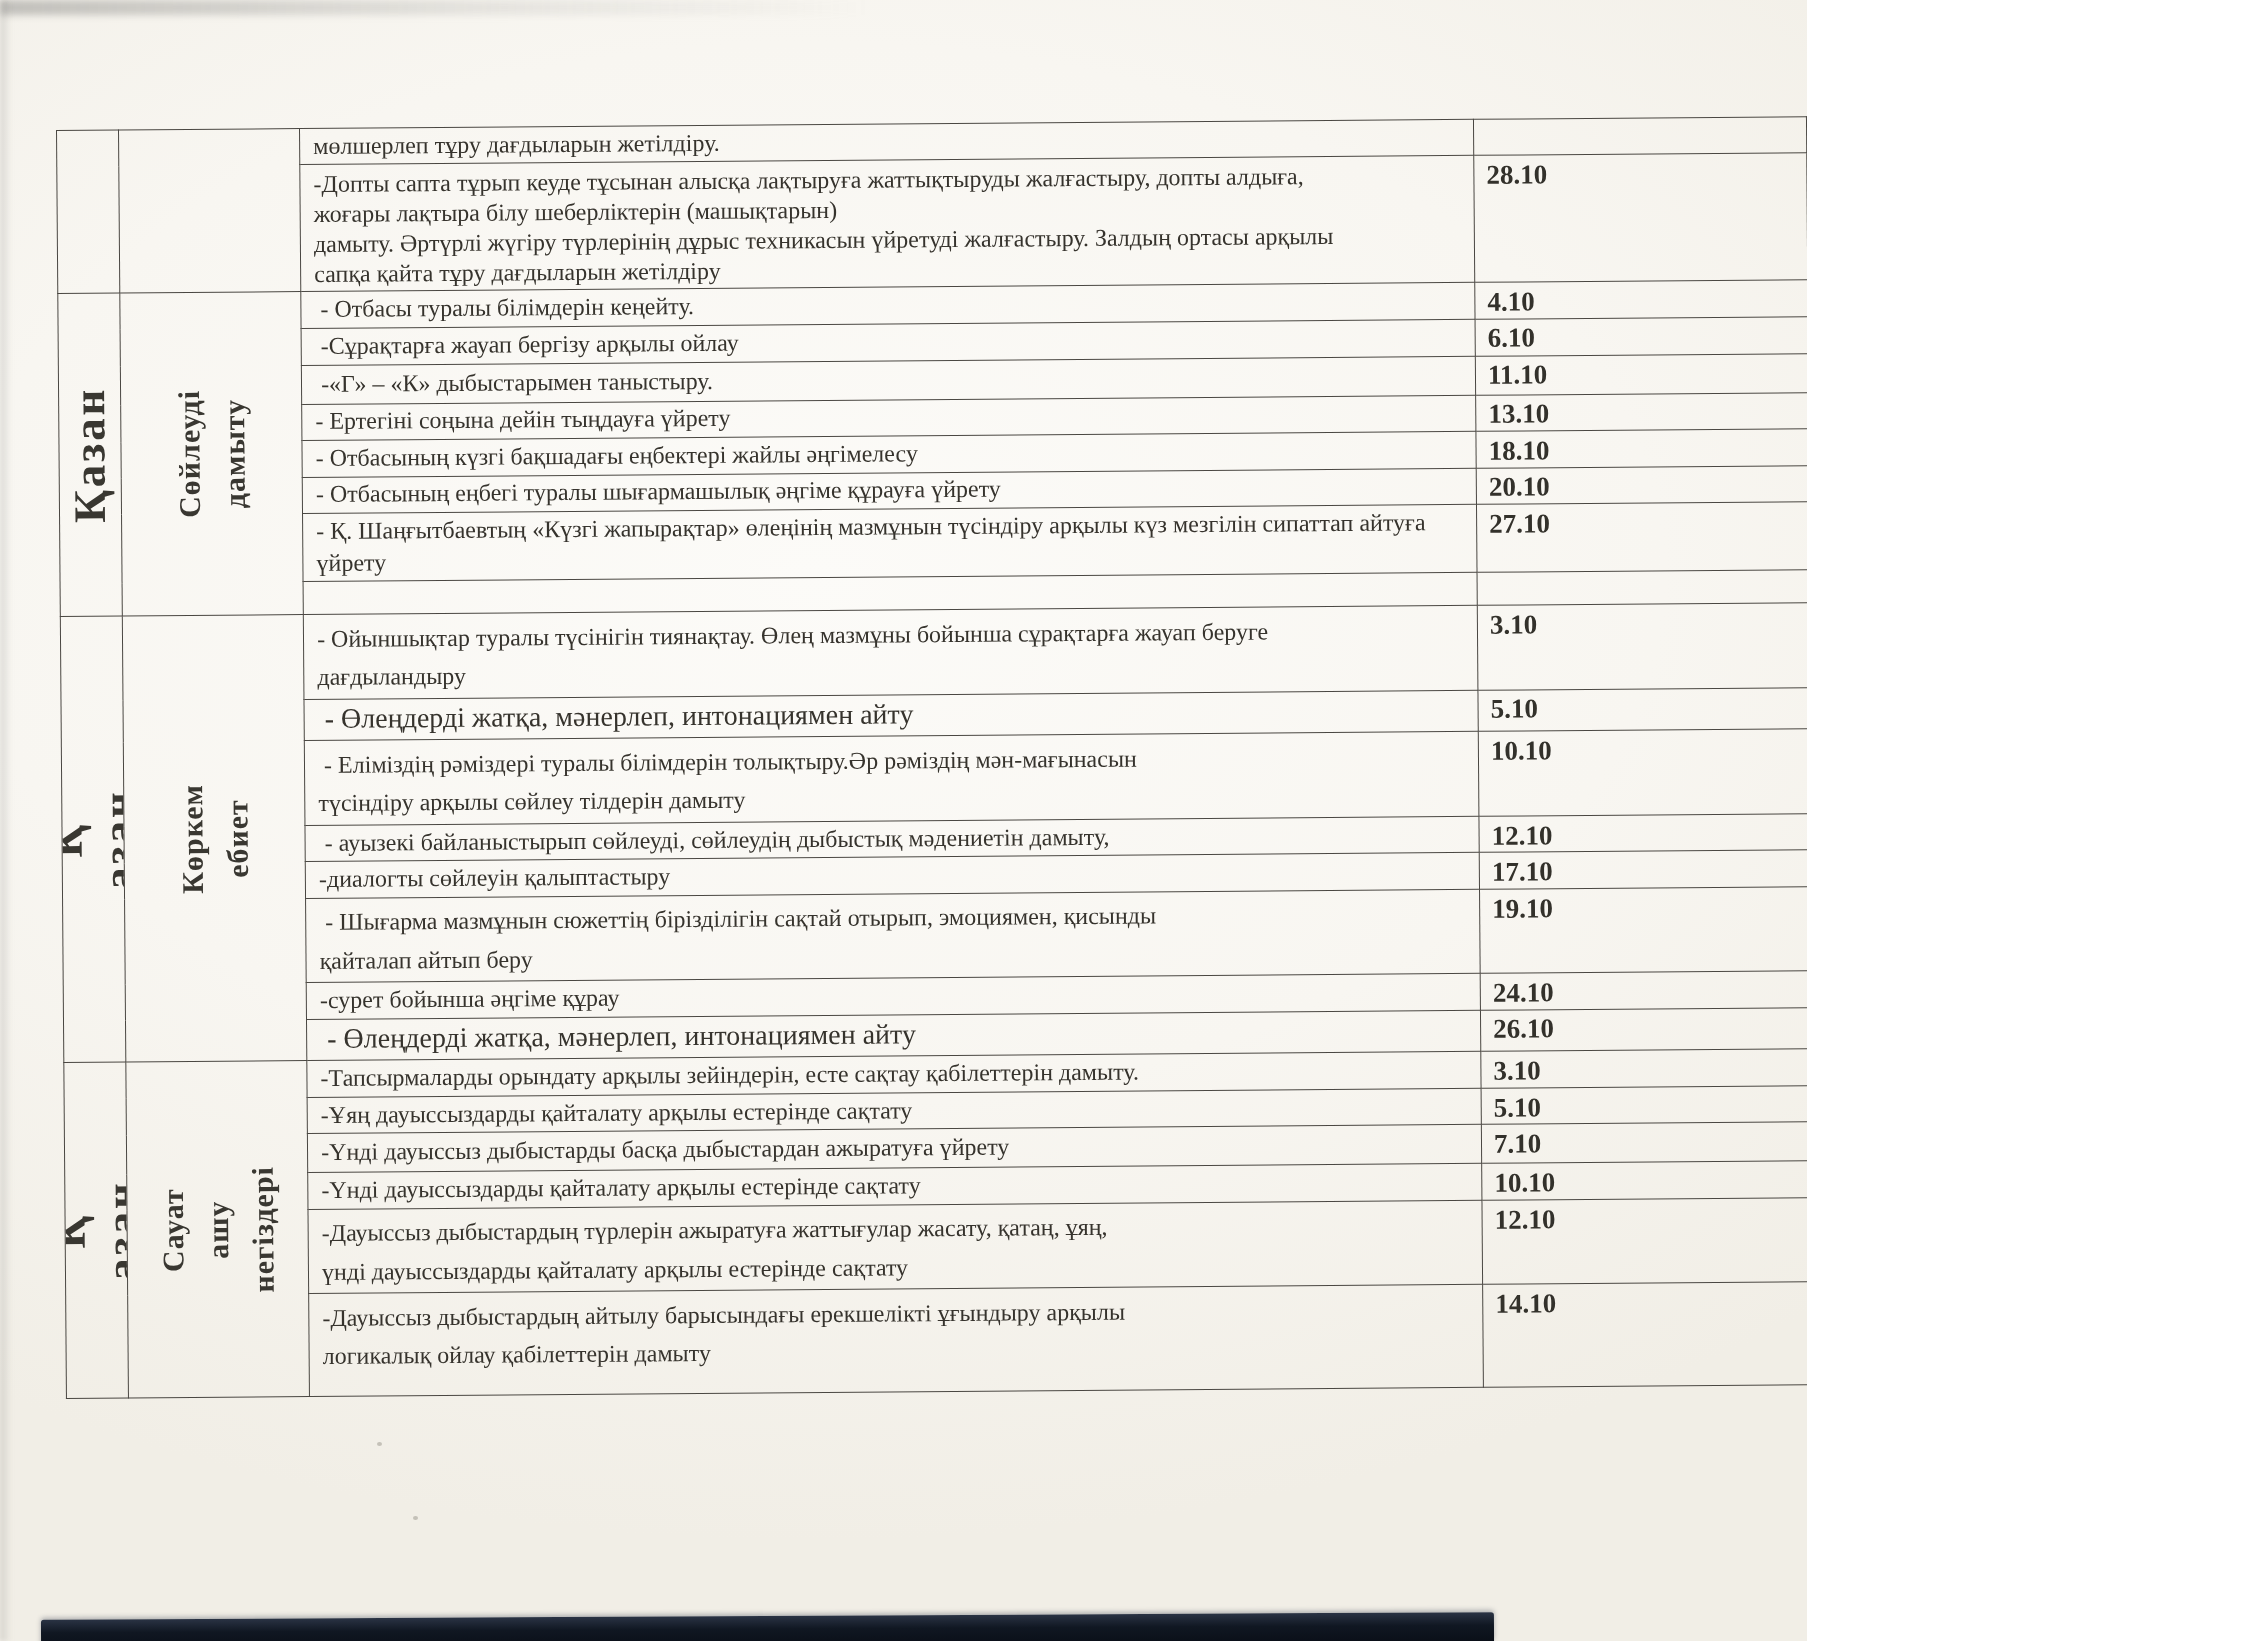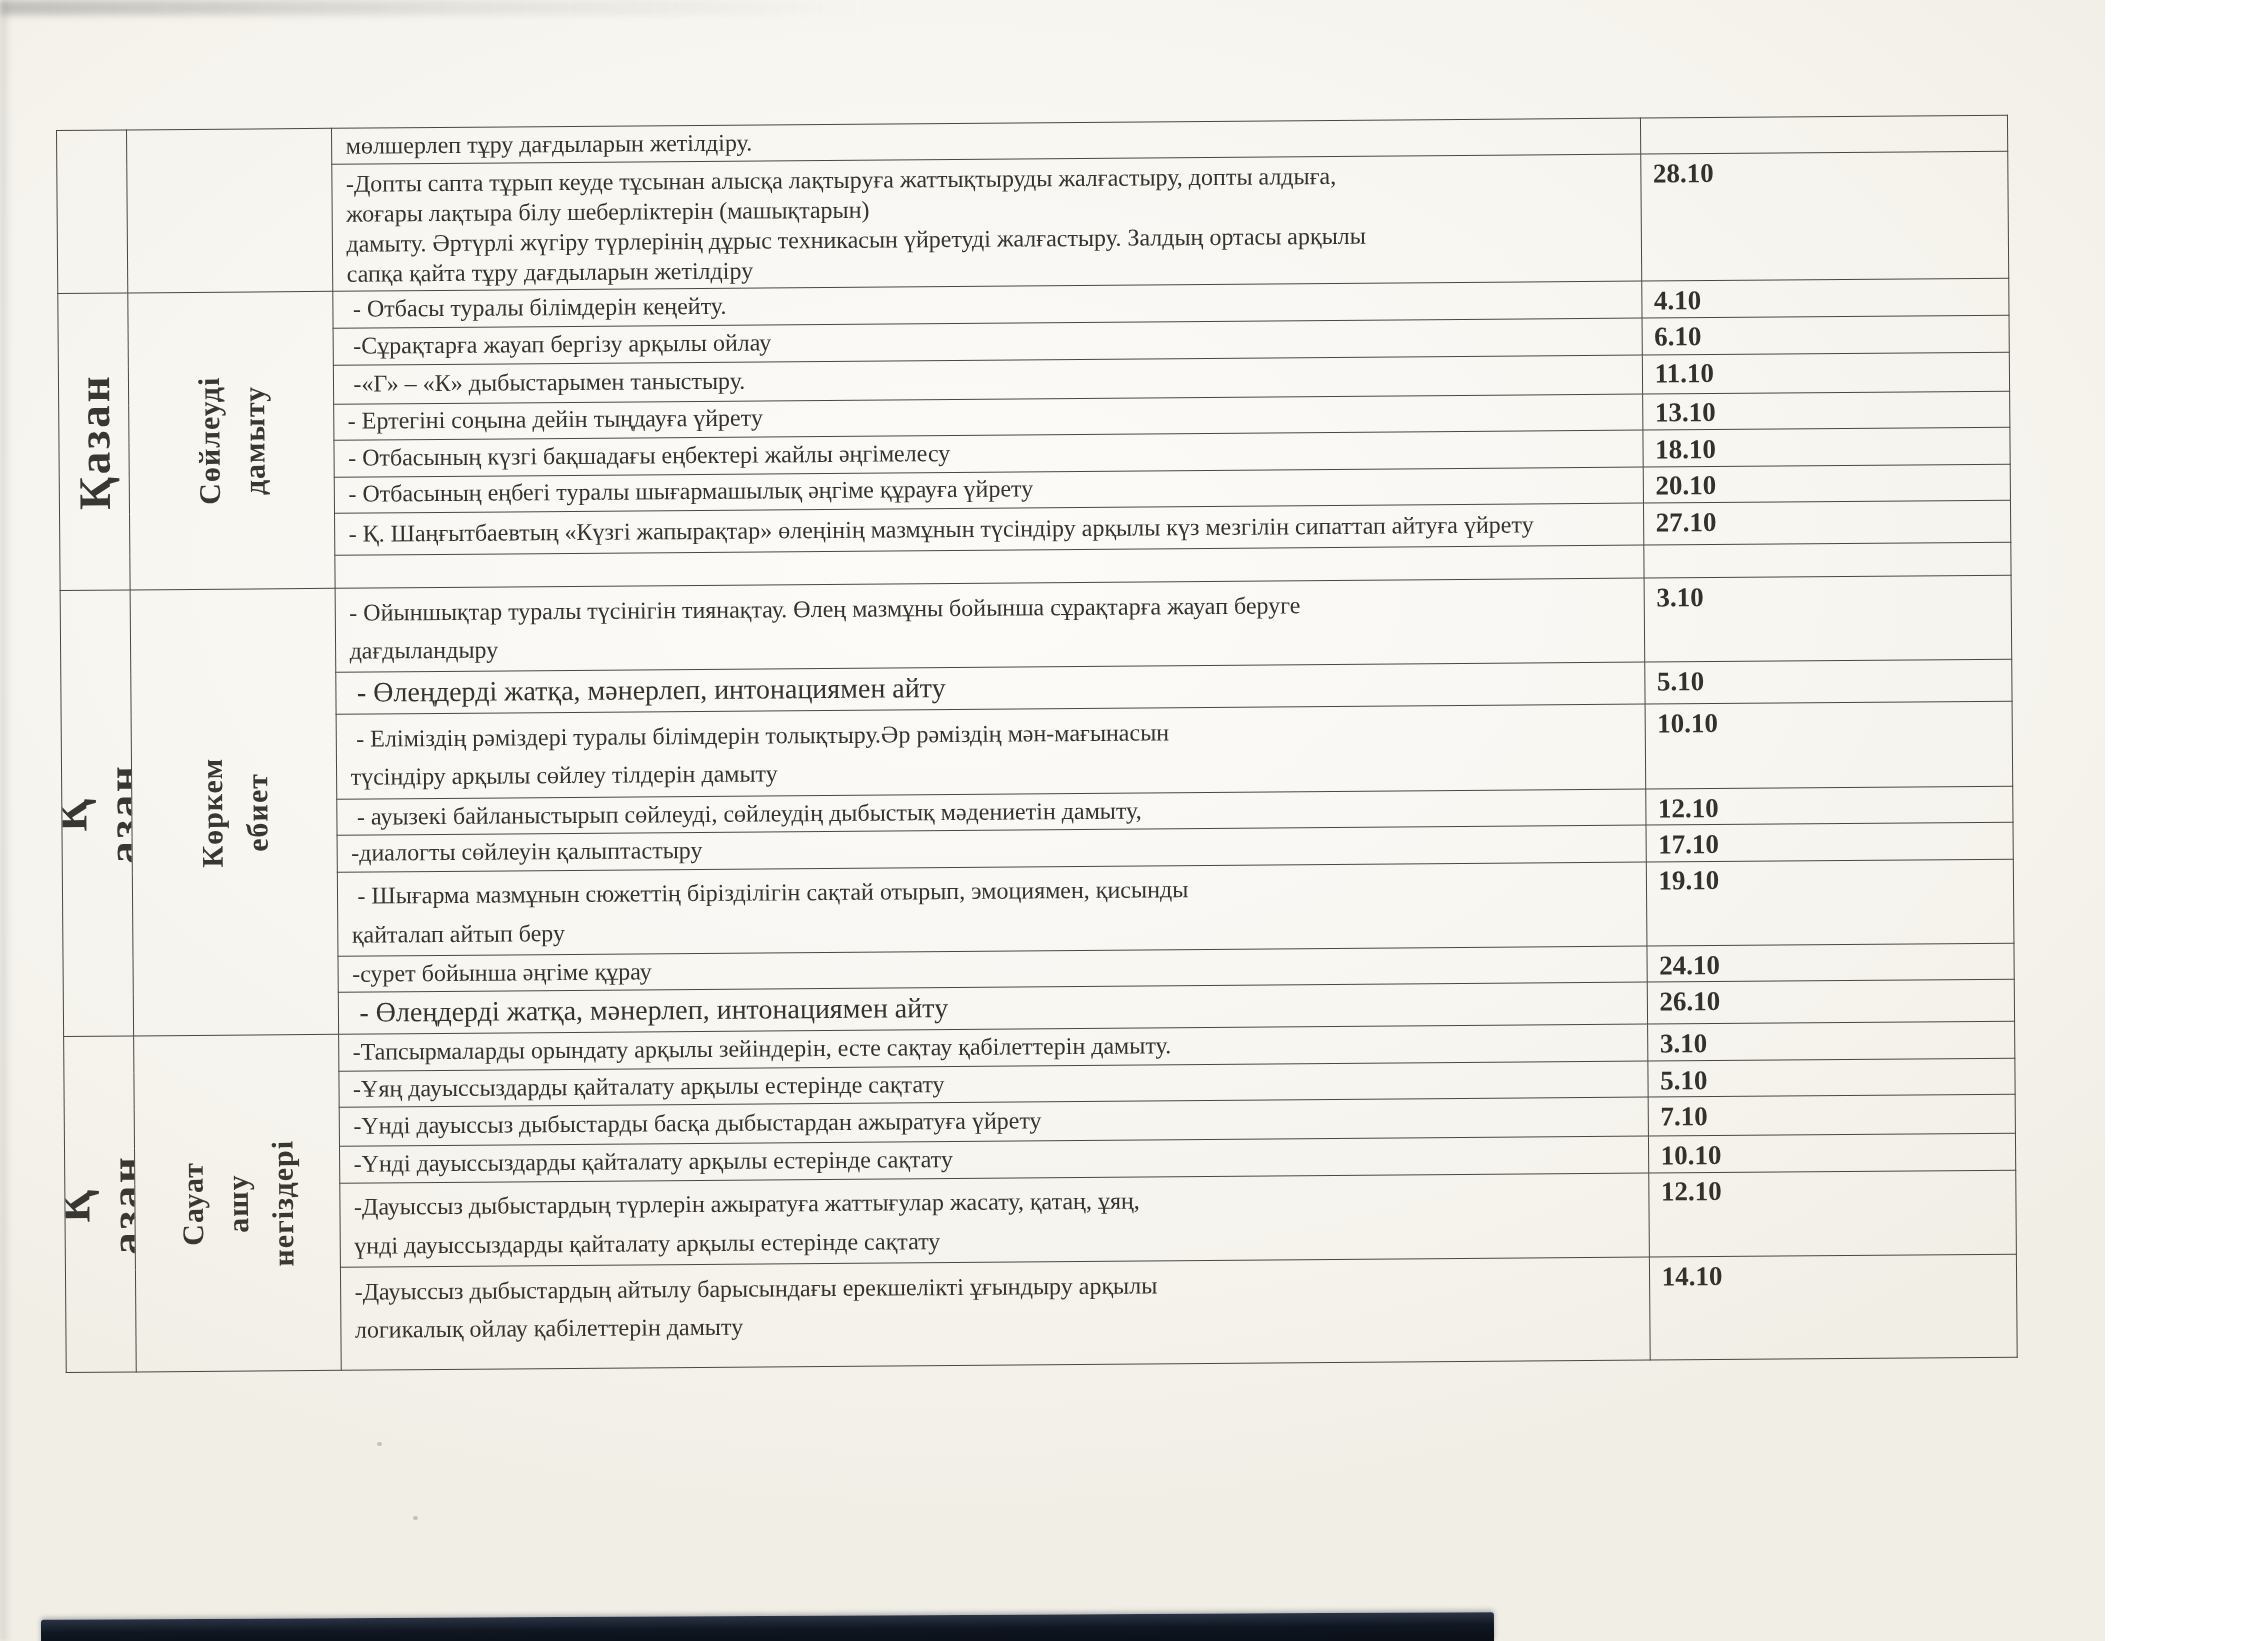--- a/index.html
+++ b/index.html
@@ -1,19 +1,19 @@
 <!DOCTYPE html>
 <html><head>
 <meta charset="utf-8">
 <style>
   html,body { margin:0; padding:0; }
   body { width:2257px; height:1641px; font-family:"Liberation Serif", serif; }
 
   .scene {
-    position:relative; width:2105px; height:1641px; overflow:hidden;
+    position:relative; width:1807px; height:1641px; overflow:hidden;
     background:
       radial-gradient(1545px 966px at 45% 35%, #fcfbf8 0%, #f8f6f1 55%, #f1eee6 100%);
   }
 
   
   .edge-top {
     position:absolute; left:0; top:0; width:869px; height:15.4px;
     background:linear-gradient(90deg, rgba(110,110,108,.38), rgba(150,150,148,.18) 55%, rgba(0,0,0,0));
     filter:blur(3.9px);
   }

